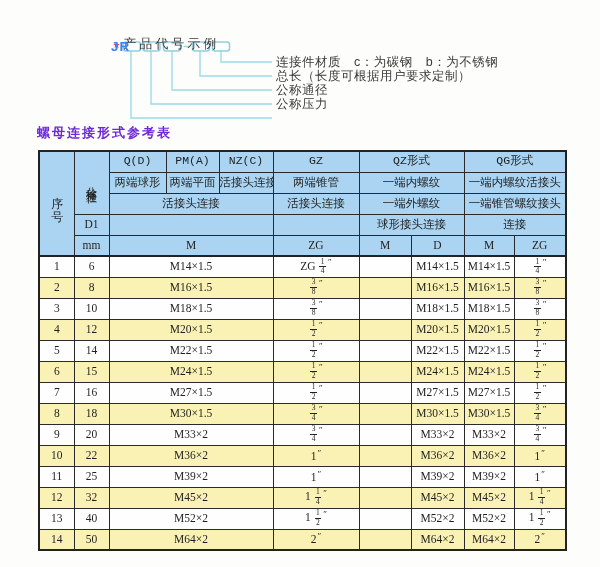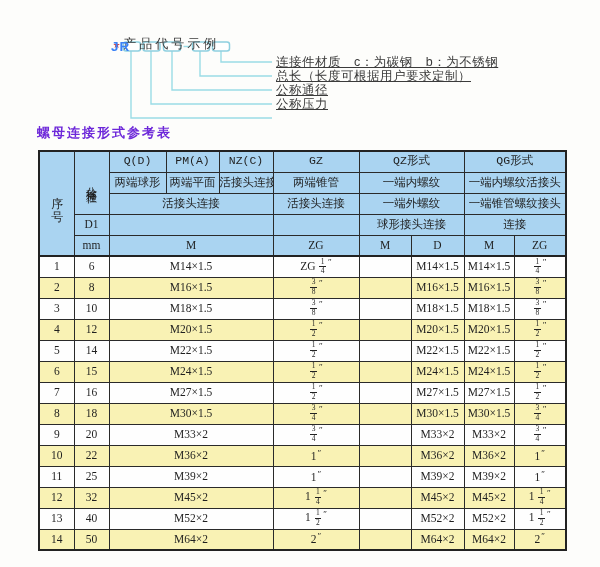--- a/index.html
+++ b/index.html
@@ -13,21 +13,21 @@
   
   .diagram{position:absolute;left:0;top:0;width:600px;height:145px;}
   .diagram svg{position:absolute;left:0;top:0;}
   .star-line{position:absolute;left:113px;top:35px;font-size:13px;letter-spacing:3px;color:#3a3a3a;
     font-family:Liberation Mono, monospace;}
   .star{color:var(--star-color,#e2382c);font-size:12px;letter-spacing:0;margin-right:3px;}
   .jr{position:absolute;left:111px;top:39px;font-weight:bold;font-size:13.5px;letter-spacing:1px;color:#3b82f6;
     font-family:"Liberation Sans","DejaVu Sans",sans-serif;}
   .dlabel{position:absolute;left:276px;height:13px;line-height:13px;font-size:12.5px;color:#3b3b3b;
     letter-spacing:0.5px;white-space:nowrap;
-    font-family:"Liberation Sans","DejaVu Sans",sans-serif;text-decoration:underline;}
+    font-family:"Liberation Sans","DejaVu Sans",sans-serif;}
   
   .tbl-title{position:absolute;left:37px;top:124px;font-size:13px;font-weight:bold;
     letter-spacing:2px;color:#6d28d9;}
   
   table.ref{
     position:absolute;left:38px;top:150px;width:527px;
     border-collapse:collapse;table-layout:fixed;
     border:2.5px solid #222;
   }
   table.ref th,table.ref td{

